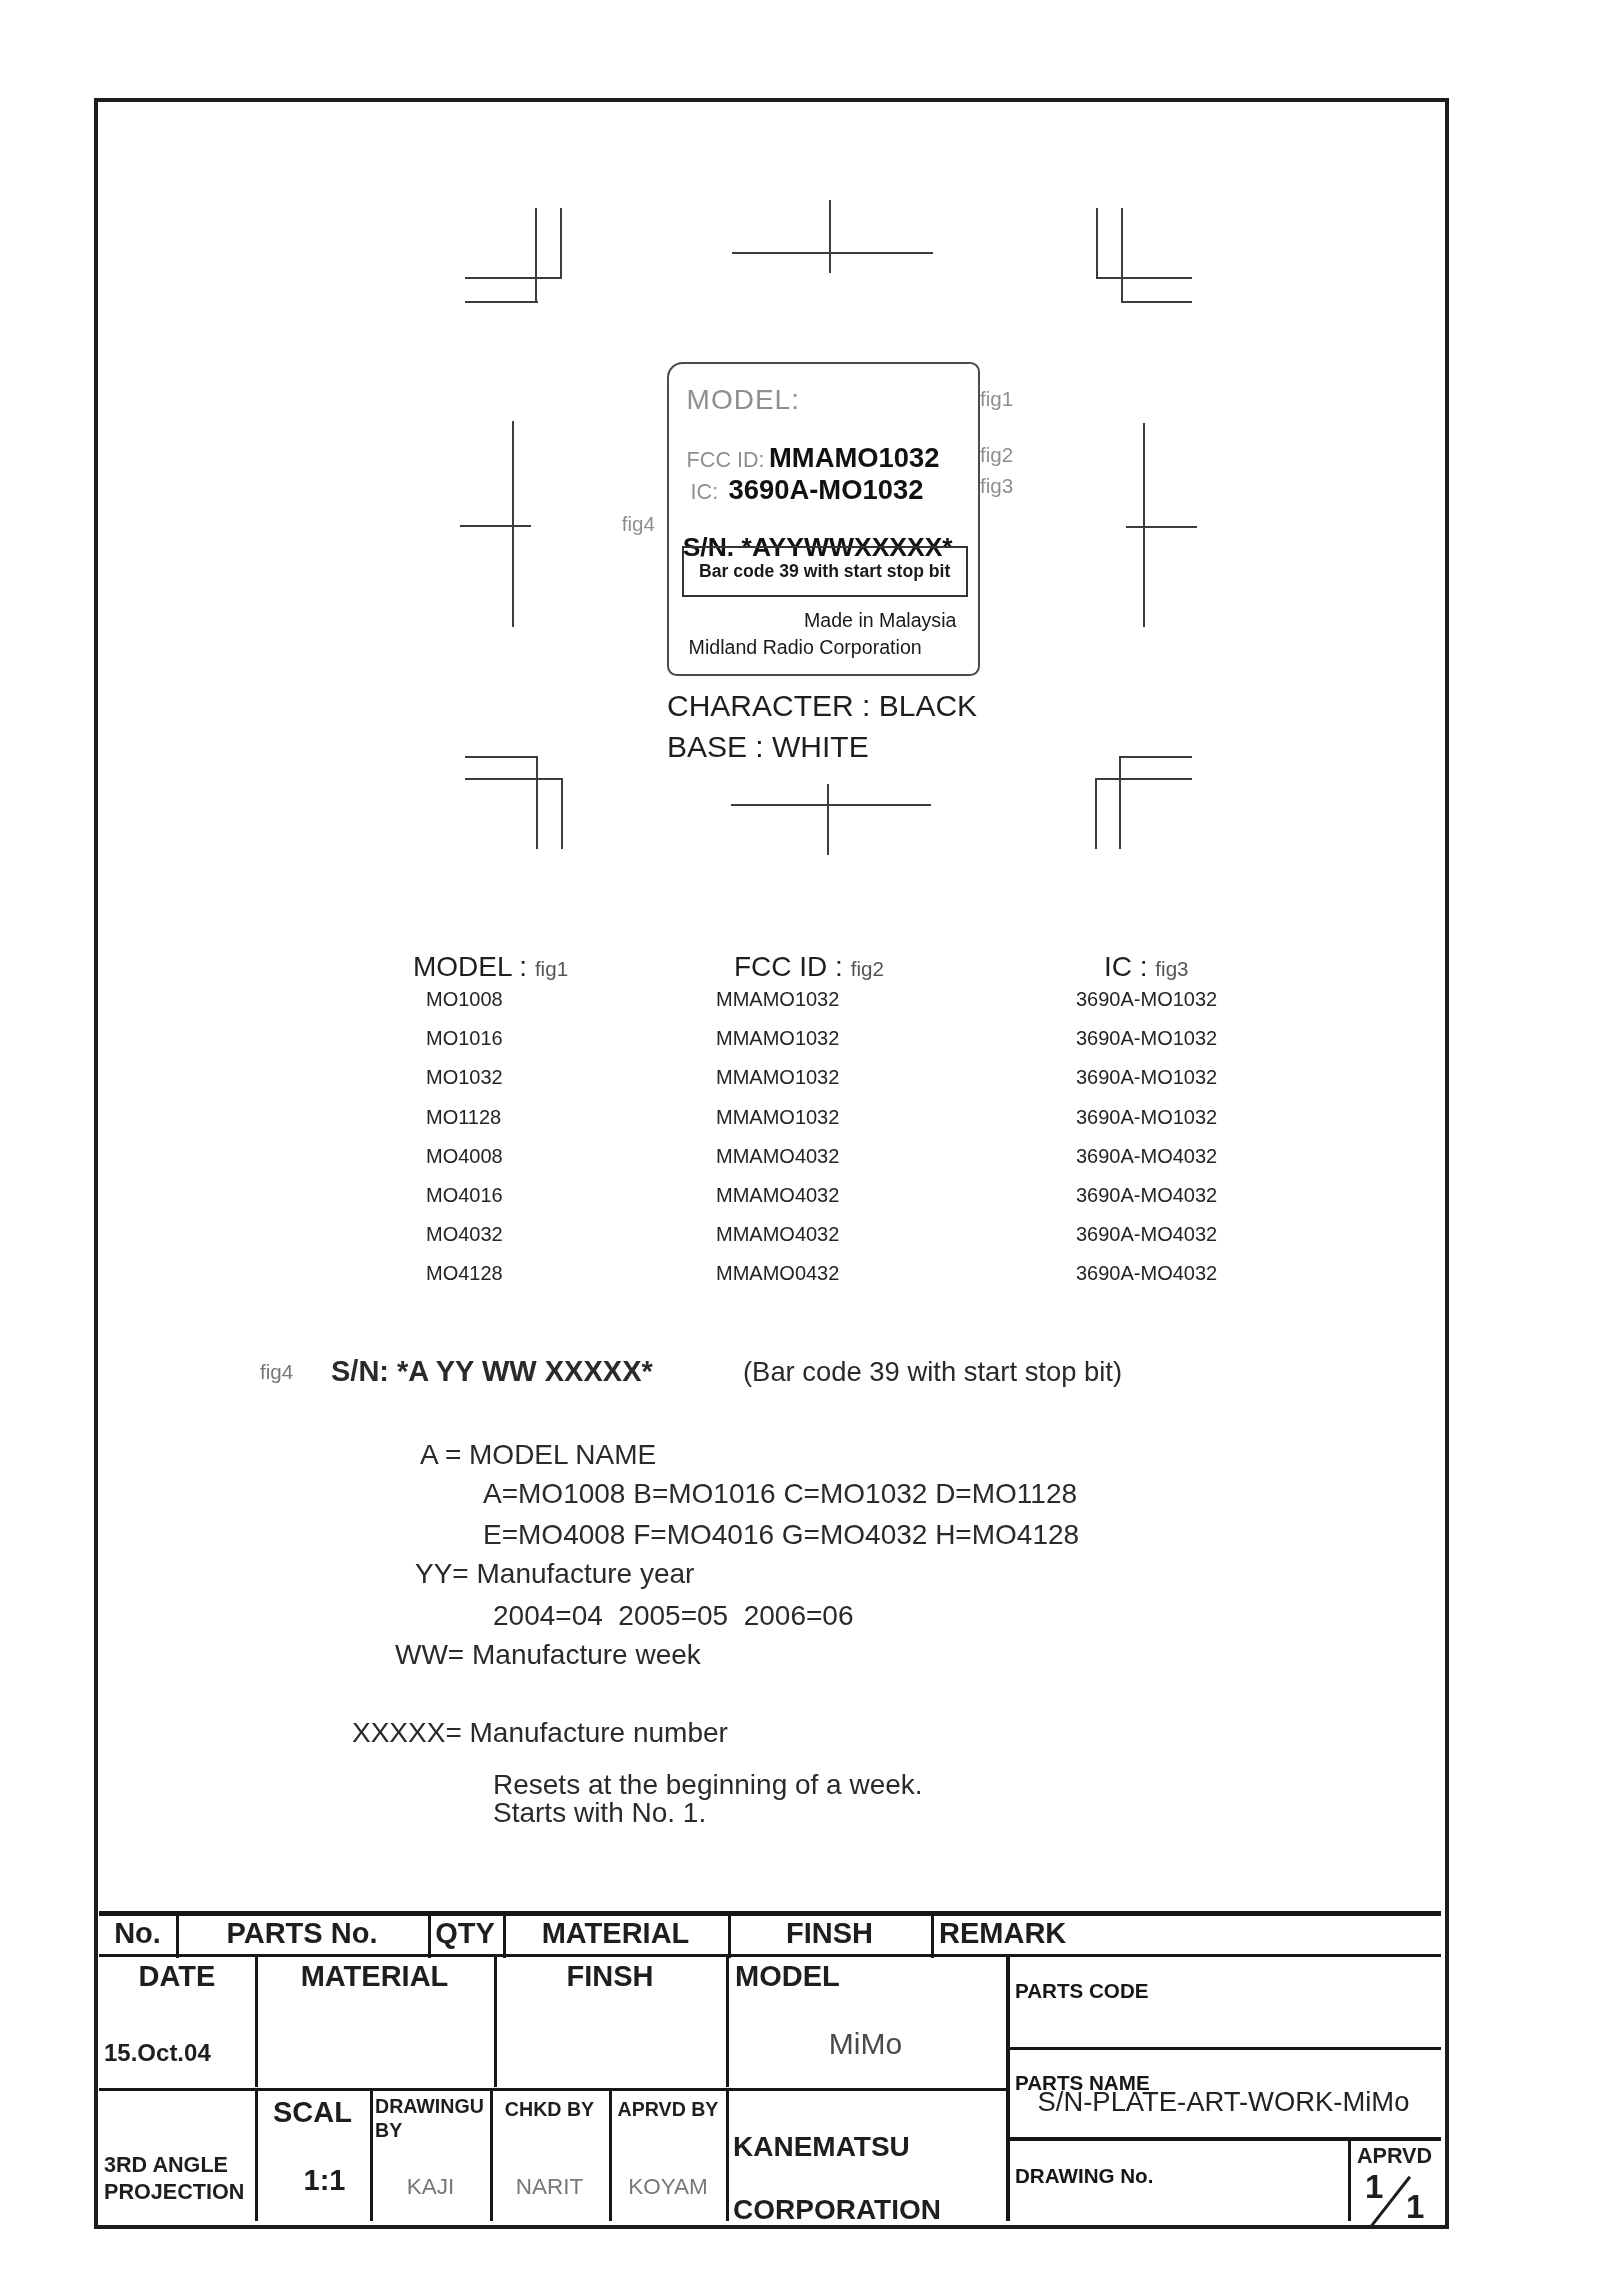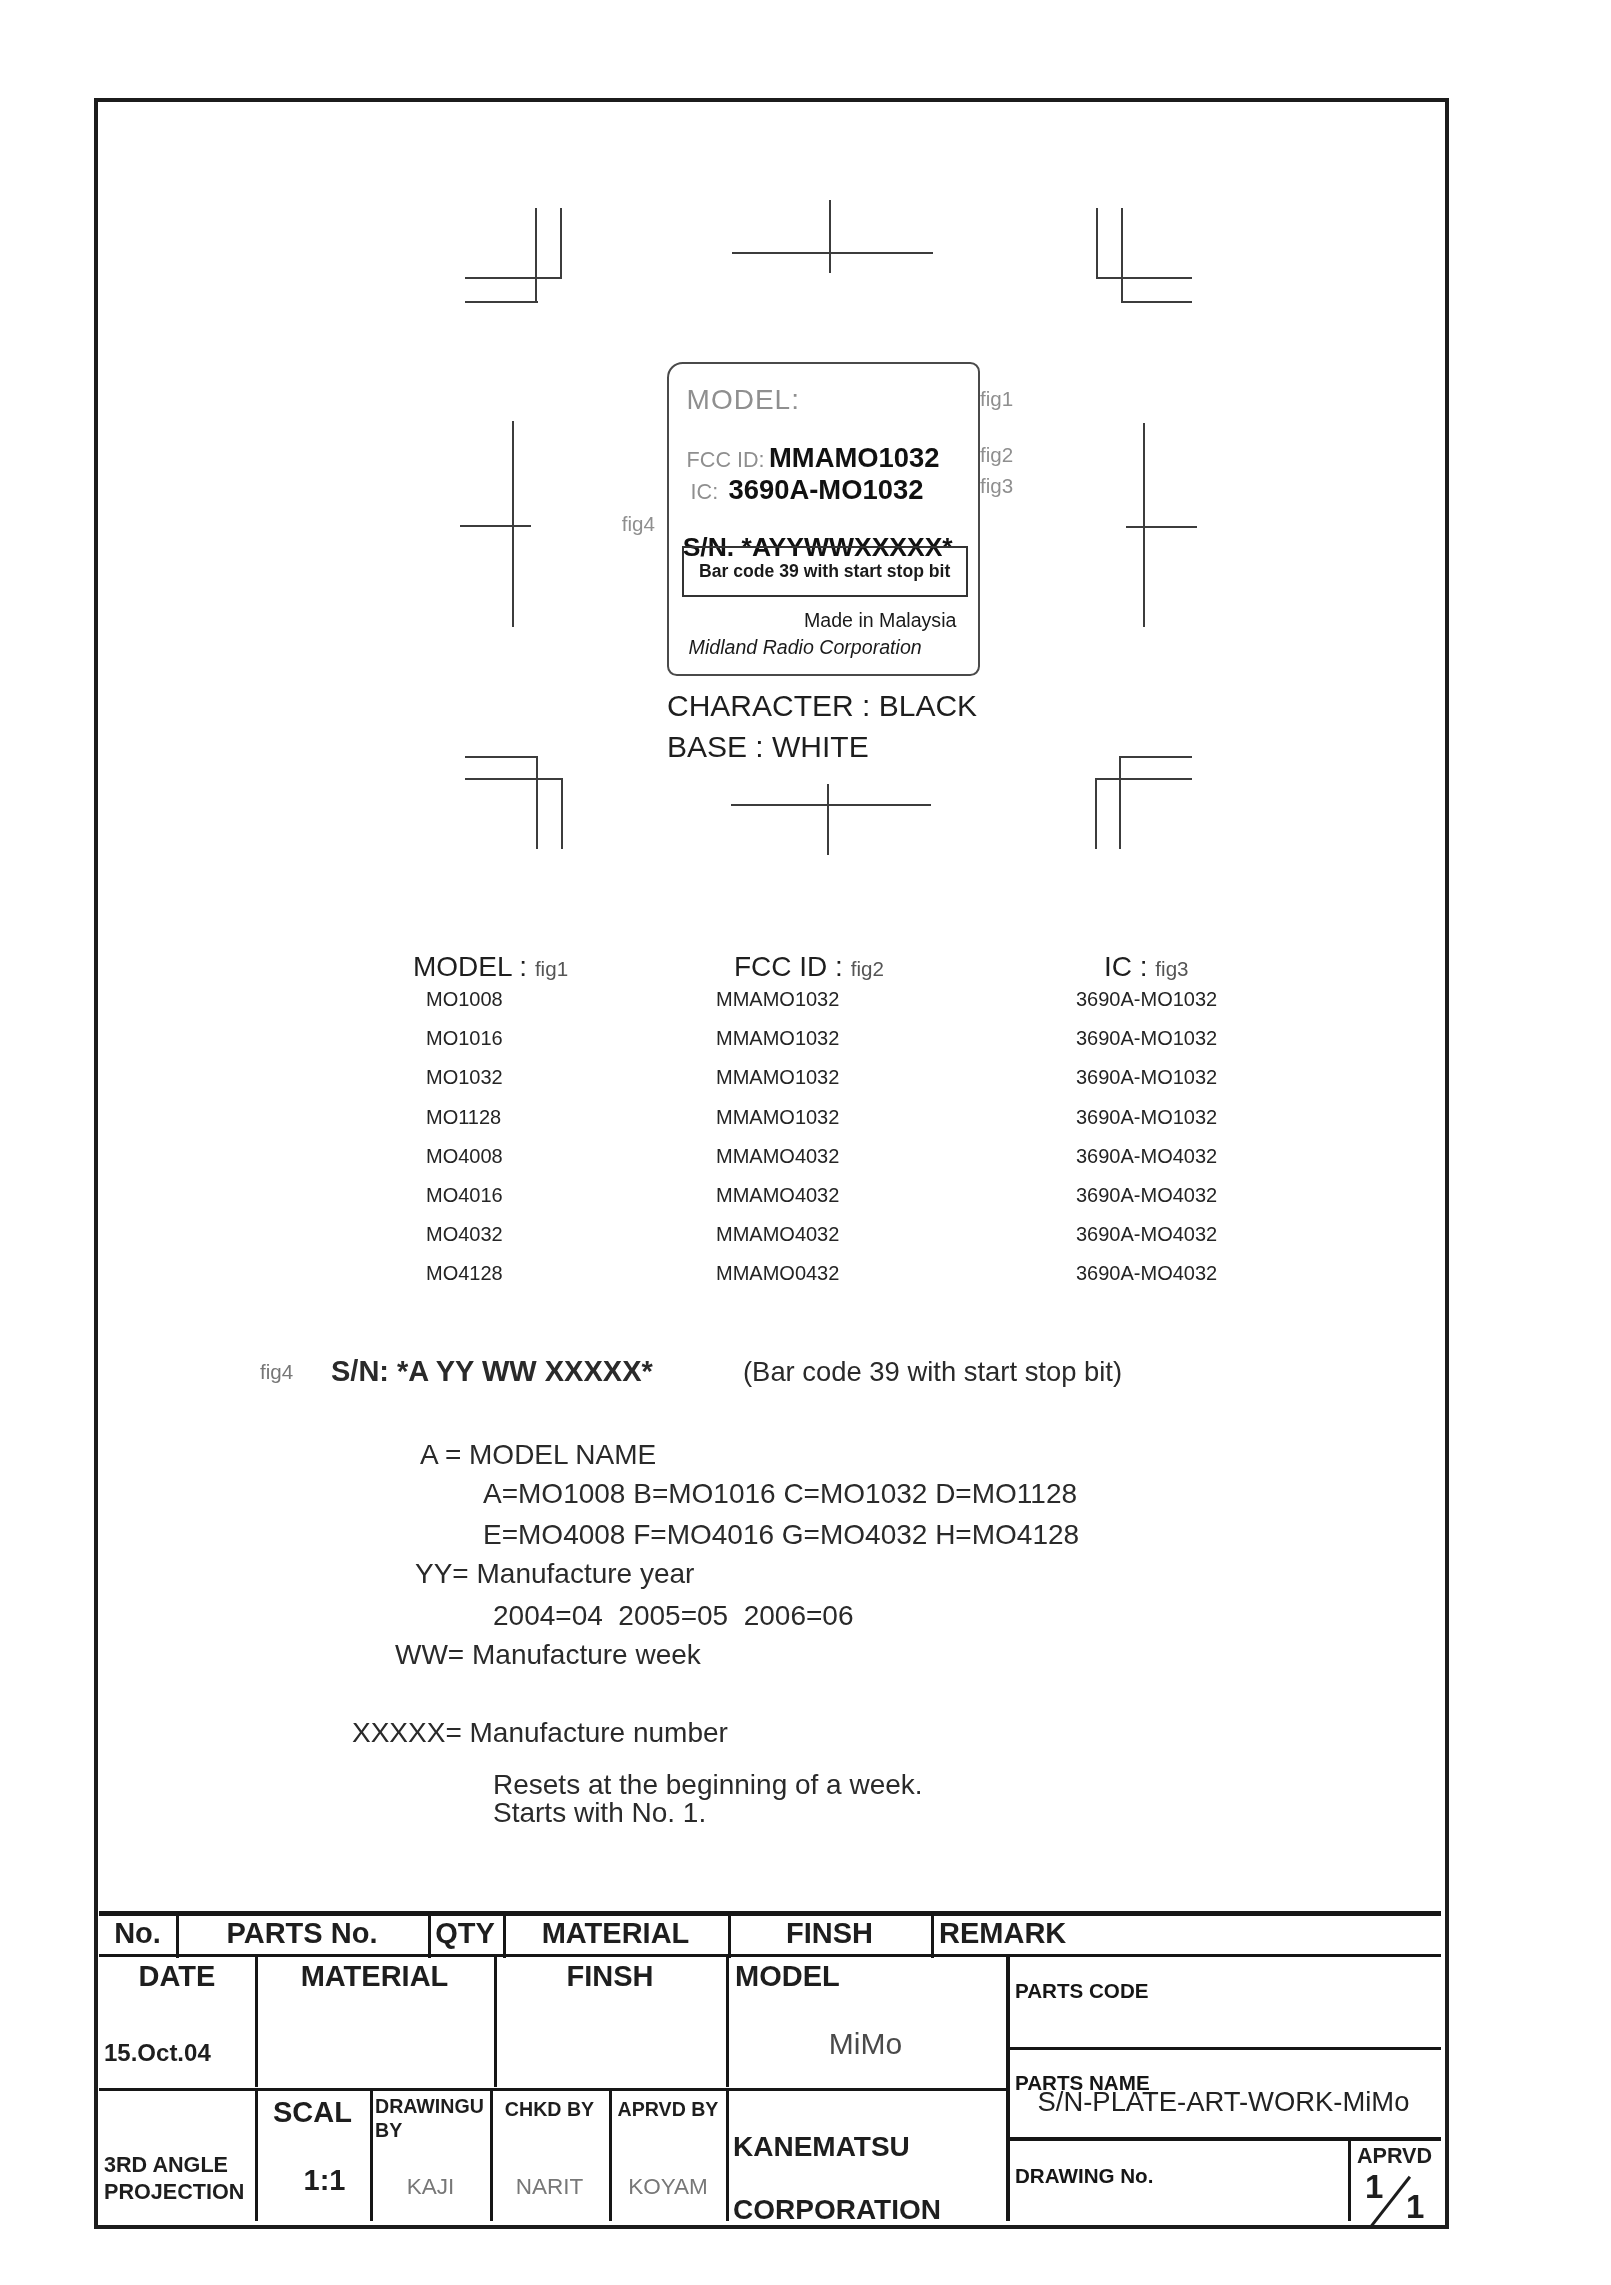--- a/index.html
+++ b/index.html
@@ -75,21 +75,21 @@
     </div>
     <div class="abs" style="left:21.6px;top:110px;">
       <span class="gray" style="font-size:21.6px;">IC:</span>
       <span class="b" style="font-size:27.4px;color:#111;margin-left:5.9px;">3690A-MO1032</span>
     </div>
     <div class="abs b" style="left:13.7px;top:144px;font-size:26.5px;color:#111;margin-top:24px;">S/N. *AYYWWXXXXX*</div>
     <div class="abs" style="left:12.7px;top:182px;width:282px;height:47px;border:2px solid #333;display:flex;align-items:center;justify-content:center;">
       <span style="font-size:17.6px;font-weight:600;color:#1a1a1a;">Bar code 39 with start stop bit</span>
     </div>
     <div class="abs" style="right:21.6px;top:245px;font-size:19.6px;color:#1a1a1a;">Made in Malaysia</div>
-    <div class="abs" style="left:19.6px;top:272px;font-size:19.6px;color:#1a1a1a;font-style:italic;">Midland Radio Corporation</div>
+    <div class="abs" style="left:19.6px;top:272px;font-size:19.6px;color:#1a1a1a;">Midland Radio Corporation</div>
   </div>
 
   <div class="abs gray" style="left:980px;top:387px;font-size:20.6px;">fig1</div>
   <div class="abs gray" style="left:980px;top:443px;font-size:20.6px;">fig2</div>
   <div class="abs gray" style="left:980px;top:474px;font-size:20.6px;">fig3</div>
   <div class="abs gray" style="left:586px;top:512px;width:69px;text-align:right;font-size:20.6px;">fig4</div>
 
   <div class="abs" style="left:667px;top:689px;font-size:30px;color:#1e1e1e;">CHARACTER : BLACK</div>
   <div class="abs" style="left:667px;top:730px;font-size:30px;color:#1e1e1e;">BASE : WHITE</div>
 

